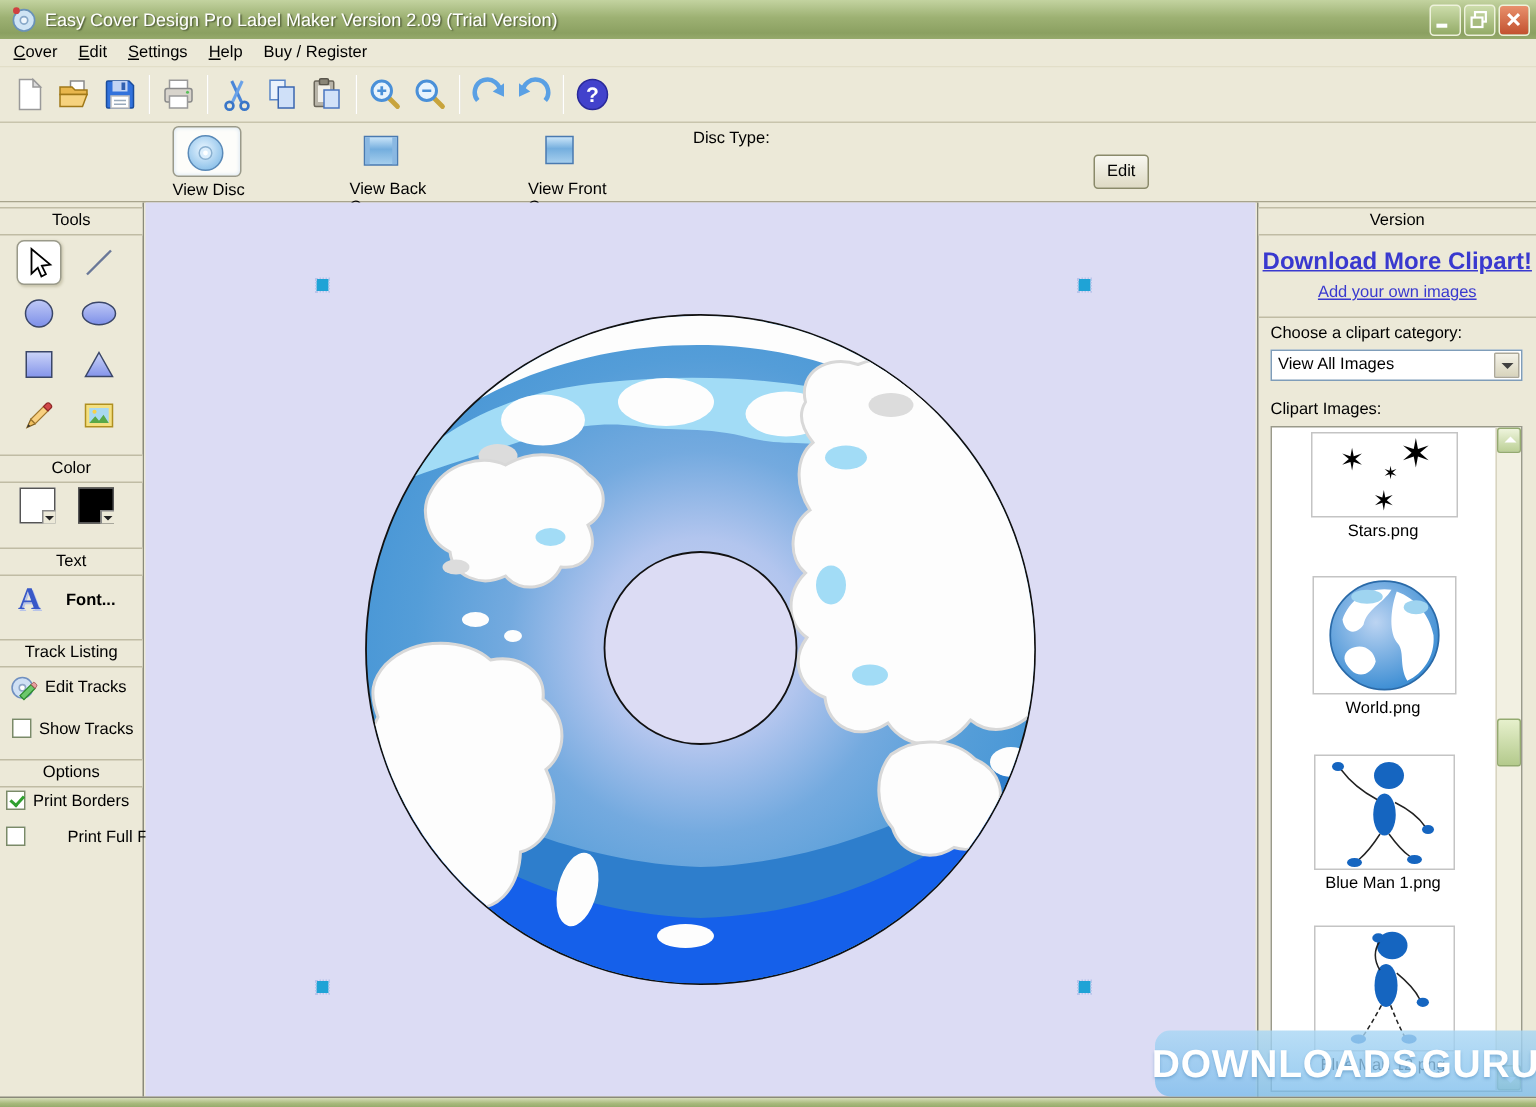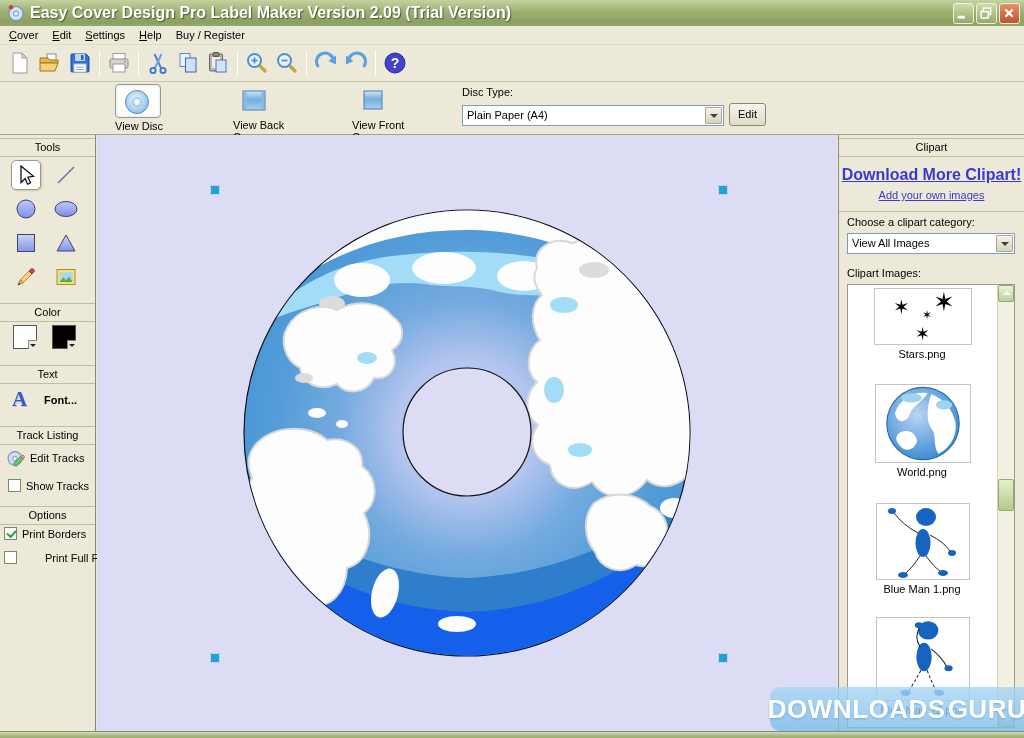--- a/index.html
+++ b/index.html
@@ -4,21 +4,21 @@
 <style>
   * { margin:0; padding:0; box-sizing:border-box; }
   body { font-family:"Liberation Sans", sans-serif; font-size:11px; background:#555; }
   .window { position:relative; width:1024px; height:738px; background:#ece9d8; overflow:hidden; }
 
   
   .titlebar { position:absolute; left:0; top:0; width:1024px; height:26px;
     background:linear-gradient(#c3d3a0, #9db173 45%, #8ba061 85%, #96aa6c);
     display:flex; align-items:center; padding:0 4px; }
   .app-icon { width:18px; height:18px; margin:0 5px 0 3px; flex:0 0 auto; }
-  .title-text { color:#fff; font-size:16px; font-weight:bold; text-shadow:1px 1px 1px rgba(60,70,40,.8);
+  .title-text { color:#fff; font-size:12px; font-weight:normal; text-shadow:1px 1px 1px rgba(60,70,40,.8);
     white-space:nowrap; flex:1; }
   .win-controls { display:flex; gap:2px; }
   .wbtn { width:21px; height:21px; border-radius:3px; border:1px solid #eef2dc;
     background:linear-gradient(#ccdcaa,#93ab67); position:relative; cursor:default; }
   .wbtn.close { background:linear-gradient(#e8906c,#c2512f); }
   .wbtn svg { position:absolute; left:0; top:0; }
 
   
   .menubar { position:absolute; left:0; top:26px; width:1024px; height:19px; background:#ece9d8;
     display:flex; align-items:center; padding-left:2px; border-bottom:1px solid #e2dec8; }
@@ -291,24 +291,20 @@
                 <stop offset="45%" stop-color="#74aede"></stop>
                 <stop offset="100%" stop-color="#a8d0ee"></stop>
               </linearGradient>
             </defs>
           <rect x="9" y="5" width="18" height="18" fill="url(#gfc)" stroke="#4a7ab0"></rect>
         </svg>
       </span>
       <span class="vlabel">View Front Cover</span>
     </div>
     <span class="paper-label">Disc Type:</span>
-    <div class="combo" id="paper-combo">
-      <span class="cval">Plain Paper (A4)</span>
-      <span class="cbtn"></span>
-    </div>
     <div class="btn-edit">Edit</div>
   </div>
 
   <div class="main">
 
     <div class="sidebar-left">
       <div class="sb-abs p-header" style="top:3px;">Tools</div>
 
       <div class="toolbtn selected" style="left:11px; top:25px;">
         <svg viewBox="0 0 24 24">
@@ -465,21 +461,21 @@
         </g>
         <circle cx="225" cy="224" r="64" fill="#dcdcf4" stroke="#111" stroke-width="1.2"></circle>
       </svg>
       <div class="handle" style="left:114px; top:51px;"></div>
       <div class="handle" style="left:622px; top:51px;"></div>
       <div class="handle" style="left:114px; top:519px;"></div>
       <div class="handle" style="left:622px; top:519px;"></div>
     </div>
 
     <div class="sidebar-right">
-      <div class="sb-abs p-header" style="top:3px;">Clipart</div>
+      <div class="sb-abs p-header" style="top:3px;">Version</div>
       <a class="link bold sb-abs" style="top:31px;">Download More Clipart!</a>
       <a class="link sb-abs" style="top:54px;">Add your own images</a>
       <div class="rp-divider" style="top:76px;"></div>
       <span class="rowlabel" style="left:8px; top:81px;">Choose a clipart category:</span>
       <div class="combo" id="cat-combo">
         <span class="cval">View All Images</span>
         <span class="cbtn"></span>
       </div>
       <span class="rowlabel" style="left:8px; top:132px;">Clipart Images:</span>
 

